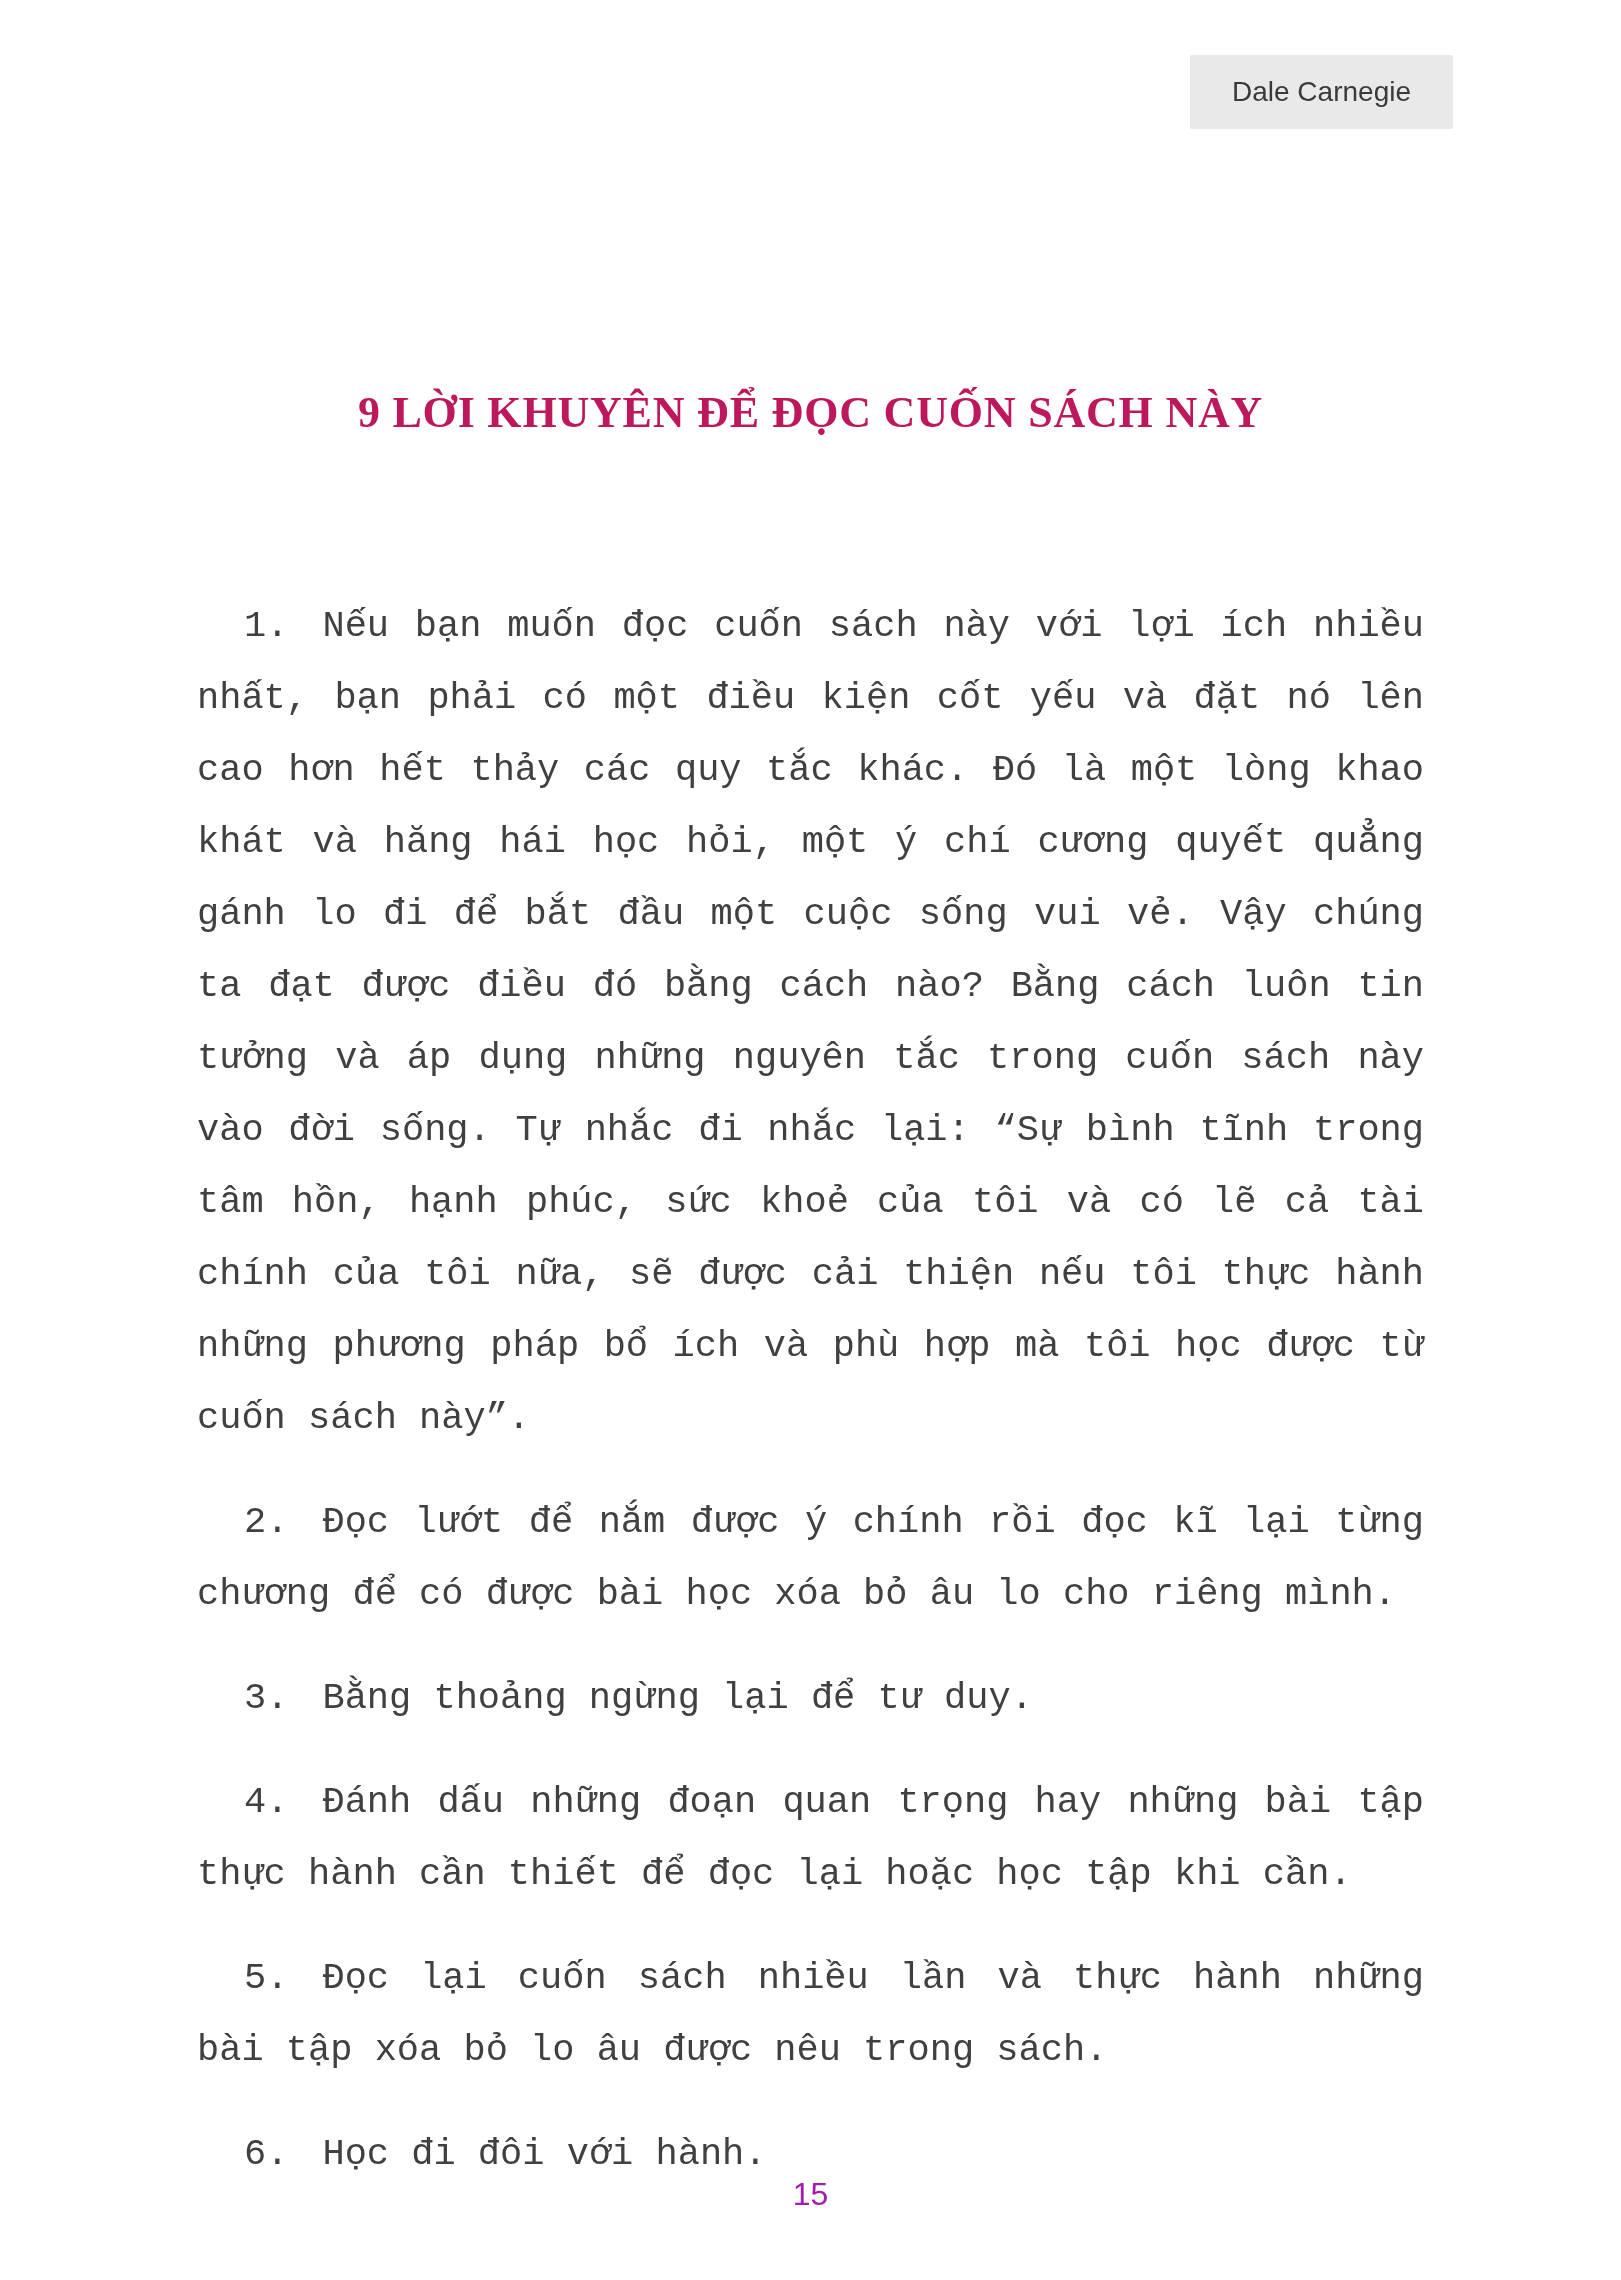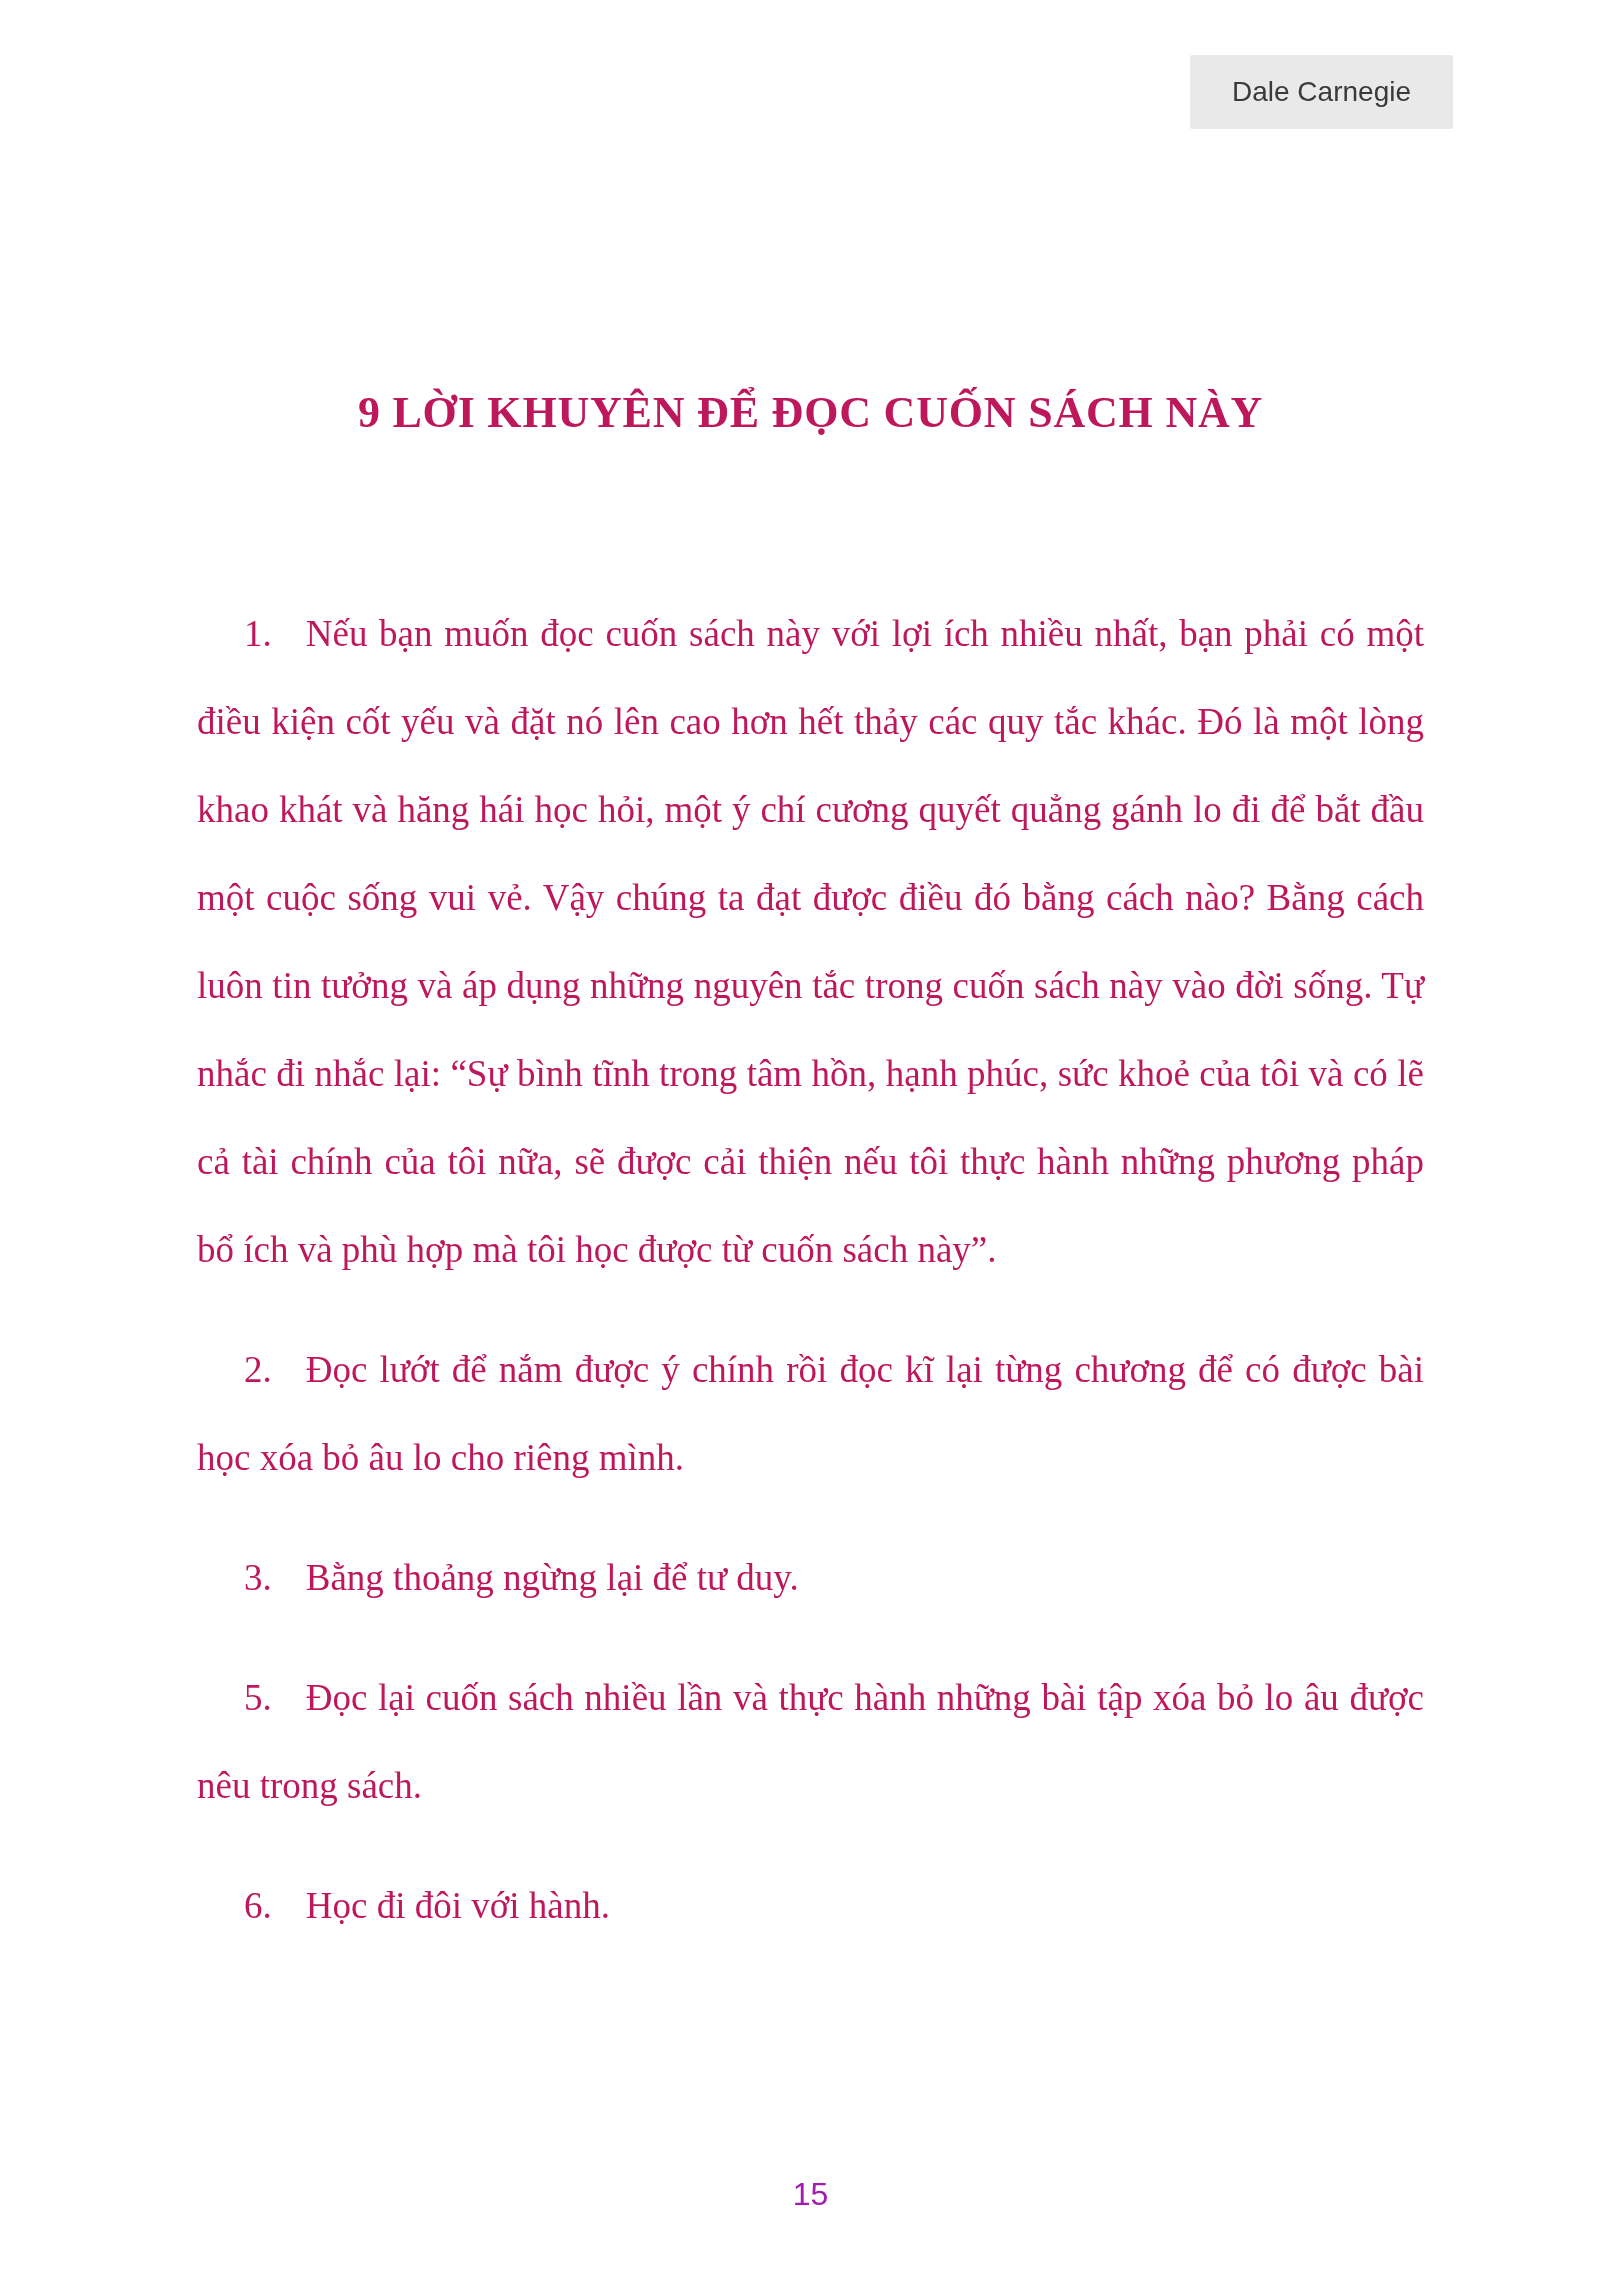--- a/index.html
+++ b/index.html
@@ -52,25 +52,26 @@
     color: #be185d;
   }
 
   
   .body-text {
     margin: 142px 197px 0 197px;
   }
 
   .para {
     font-size: 37px;
-    line-height: 88px;
+    line-height: 72px;
     text-align: justify;
     text-indent: 47px;
     margin-bottom: 32px;
-    color: #be185d;
+    color: #404040;
+    font-family: Liberation Mono, monospace;
   }
 
   .para .num {
     margin-right: 34px;
   }
 
   
   .page-number {
     position: absolute;
     bottom: 68px;
@@ -102,20 +103,23 @@
     </p>
 
     <p class="para">
       <span class="num">2.</span><span>Đọc lướt để nắm được ý chính rồi đọc kĩ lại từng chương để có được bài học xóa bỏ âu lo cho riêng mình.</span>
     </p>
 
     <p class="para">
       <span class="num">3.</span><span>Bằng thoảng ngừng lại để tư duy.</span>
     </p>
 
+    <p class="para">
+      <span class="num">4.</span><span>Đánh dấu những đoạn quan trọng hay những bài tập thực hành cần thiết để đọc lại hoặc học tập khi cần.</span>
+    </p>
 
     <p class="para">
       <span class="num">5.</span><span>Đọc lại cuốn sách nhiều lần và thực hành những bài tập xóa bỏ lo âu được nêu trong sách.</span>
     </p>
 
     <p class="para">
       <span class="num">6.</span><span>Học đi đôi với hành.</span>
     </p>
 
   </div>

